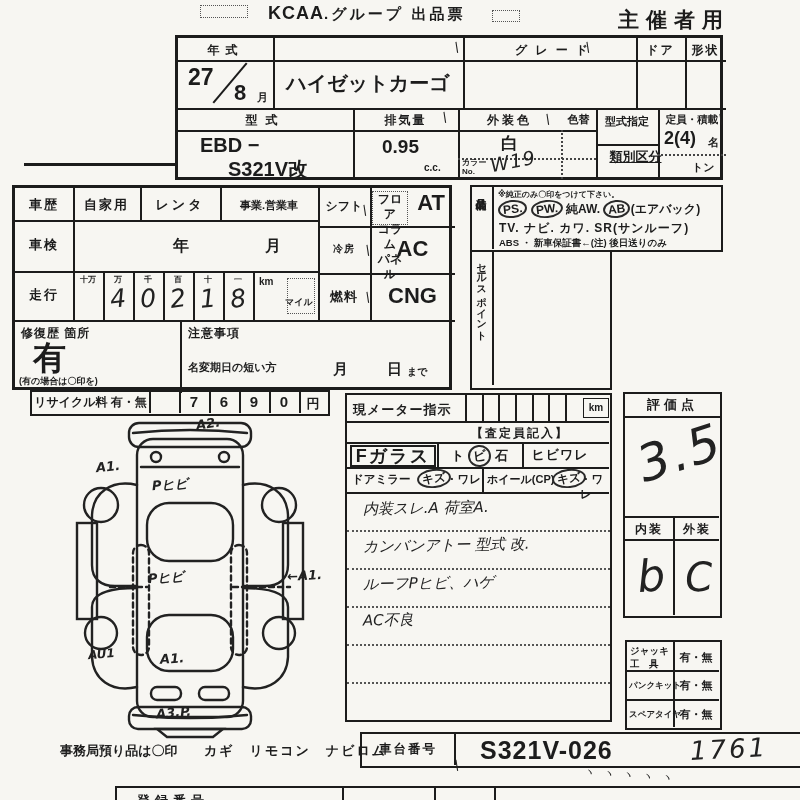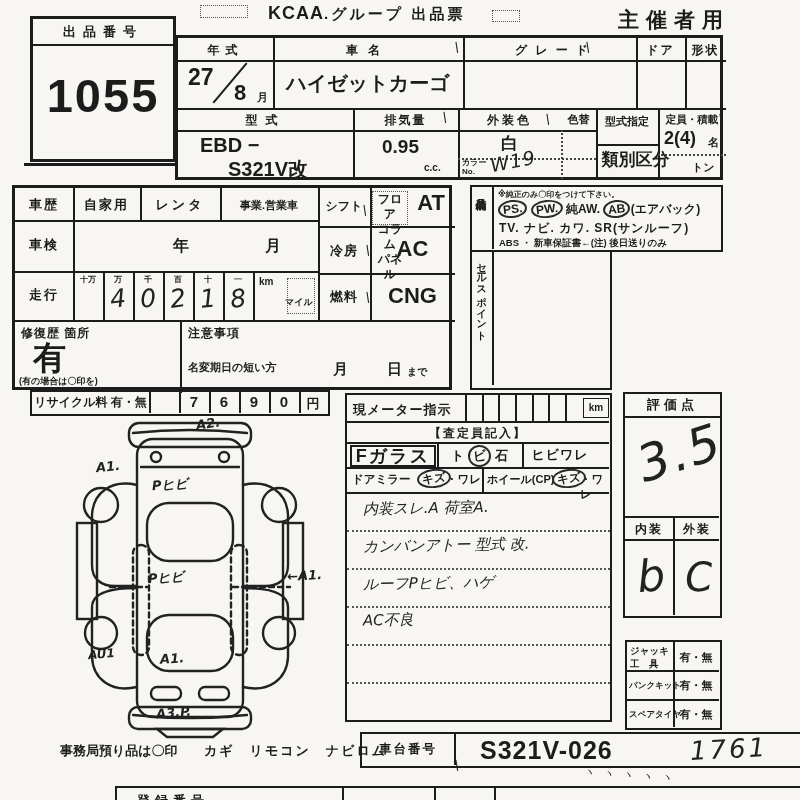--- a/index.html
+++ b/index.html
@@ -17,24 +17,20 @@
   .vert{writing-mode:vertical-rl;text-orientation:upright;}
   .circ{display:inline-block;border:2px solid #2a2a2a;border-radius:50%;padding:0 3px;transform:rotate(-6deg);}
   .tick{position:absolute;font-size:10px;font-weight:bold;transform:rotate(32deg);color:#222;}
   .notel{position:absolute;left:0;width:100%;border-bottom:2px dotted #555;}
 </style>
 </head>
 <body>
 
 <div class="page">
 
-  <div class="bx" style="left:30px;top:16px;width:146px;height:146px;border-width:3px;">
-    <div class="c b" style="height:25px;line-height:25px;border-bottom:2px solid var(--ink);font-size:13px;letter-spacing:7px;">出品番号</div>
-    <div class="c" style="margin-top:22px;font-size:47px;font-weight:600;letter-spacing:2px;">1055</div>
-  </div>
   <div class="ln" style="left:24px;top:163px;width:153px;height:2.5px;"></div>
 
   <div class="abs" style="left:200px;top:5px;width:46px;height:11px;border:1.5px dotted #555;"></div>
   <div class="abs" style="left:268px;top:3px;display:flex;align-items:baseline;">
     <span style="font-size:18px;font-weight:900;letter-spacing:1px;">KCAA</span>
     <span class="b" style="font-size:15px;letter-spacing:3px;">.グループ 出品票</span>
   </div>
   <div class="abs" style="left:492px;top:10px;width:26px;height:10px;border:1.5px dotted #555;"></div>
   <div class="abs b" style="left:618px;top:6px;font-size:21px;letter-spacing:7px;">主催者用</div>
 
@@ -46,21 +42,20 @@
     <div class="ln" style="left:285px;top:0;width:2px;height:70px;"></div>
     <div class="ln" style="left:458px;top:0;width:2px;height:70px;"></div>
     <div class="ln" style="left:507px;top:0;width:2px;height:70px;"></div>
     <div class="ln" style="left:175px;top:70px;width:2px;height:71px;"></div>
     <div class="ln" style="left:280px;top:70px;width:2px;height:71px;"></div>
     <div class="ln" style="left:418px;top:70px;width:2px;height:71px;"></div>
     <div class="ln" style="left:480px;top:70px;width:2px;height:71px;"></div>
     <div class="ln" style="left:0;top:92px;width:418px;height:1.5px;"></div>
 
     <div class="abs c b" style="left:0;top:4px;width:95px;font-size:12px;letter-spacing:6px;">年式</div>
-    <div class="abs c b" style="left:95px;top:4px;width:190px;font-size:12px;letter-spacing:10px;">車名</div>
     <div class="abs c b" style="left:285px;top:4px;width:185px;font-size:12px;letter-spacing:8px;">グレード</div>
     <div class="abs c b" style="left:458px;top:4px;width:49px;font-size:12px;letter-spacing:2px;">ドア</div>
     <div class="abs c b" style="left:507px;top:4px;width:41px;font-size:12px;letter-spacing:2px;">形状</div>
 
     <div class="abs" style="left:10px;top:26px;font-size:23px;font-weight:800;">27</div>
     <div class="ln" style="left:26px;top:44px;width:52px;height:2px;transform:rotate(-50deg);"></div>
     <div class="abs" style="left:56px;top:42px;font-size:22px;font-weight:800;">8</div>
     <div class="abs b" style="left:79px;top:52px;font-size:11px;">月</div>
 
     <div class="abs c" style="left:95px;top:32px;width:190px;font-size:20px;font-weight:800;">ハイゼットカーゴ</div>
@@ -78,21 +73,21 @@
     <div class="abs c" style="left:280px;top:94px;width:103px;font-size:17px;font-weight:800;">白</div>
     <div class="dotln" style="left:280px;top:120px;width:138px;"></div>
     <div class="dotv" style="left:383px;top:92px;height:49px;"></div>
     <div class="abs b" style="left:284px;top:121px;font-size:8px;line-height:1.1;">
       <span>カラー</span><br><span>No.</span>
     </div>
     <div class="abs hand" style="left:312px;top:112px;font-size:19px;transform:rotate(-11deg);letter-spacing:1px;">W19</div>
 
     <div class="abs c b" style="left:418px;top:76px;width:62px;font-size:11px;">型式指定</div>
     <div class="ln" style="left:418px;top:106px;width:62px;height:1.5px;"></div>
-    <div class="abs c b" style="left:418px;top:110px;width:79px;font-size:17px;">類別区分</div>
+    <div class="abs c b" style="left:418px;top:110px;width:79px;font-size:13px;text-decoration:underline;">類別区分</div>
 
     <div class="abs c b" style="left:480px;top:75px;width:68px;font-size:10.5px;">定員・積載</div>
     <div class="abs" style="left:486px;top:90px;font-size:18px;font-weight:800;">2(4)</div>
     <div class="abs b" style="left:530px;top:97px;font-size:11px;">名</div>
     <div class="dotln" style="left:480px;top:116px;width:68px;"></div>
     <div class="abs b" style="left:514px;top:122px;font-size:11px;">トン</div>
   </div>
 
   <div class="bx" style="left:12px;top:185px;width:440px;height:205px;border-width:3px;">
 
@@ -147,21 +142,21 @@
     <div class="abs b" style="left:173px;top:172px;font-size:11px;">名変期日の短い方</div>
     <div class="abs" style="left:318px;top:172px;font-size:15px;font-weight:800;">月</div>
     <div class="abs" style="left:372px;top:172px;font-size:15px;font-weight:800;">日</div>
     <div class="abs b" style="left:392px;top:177px;font-size:10px;">まで</div>
 
     <div class="abs c b" style="left:303px;top:10px;width:52px;font-size:12px;">シフト</div>
     <div class="abs" style="left:357px;top:3px;width:34px;height:32px;border:1.5px dotted #555;font-size:12px;line-height:1.25;font-weight:bold;text-align:center;">
       <span>フロア</span><br><span>コラム</span><br><span>パネル</span>
     </div>
     <div class="abs c" style="left:392px;top:2px;width:48px;font-size:22px;font-weight:800;">AT</div>
-    <div class="abs c b" style="left:303px;top:54px;width:52px;font-size:13px;letter-spacing:1px;">冷房</div>
+    <div class="abs c b" style="left:303px;top:54px;width:52px;font-size:10px;letter-spacing:1px;">冷房</div>
     <div class="abs c" style="left:355px;top:48px;width:85px;font-size:22px;font-weight:800;">AC</div>
     <div class="abs c b" style="left:303px;top:100px;width:52px;font-size:13px;letter-spacing:1px;">燃料</div>
     <div class="abs c" style="left:355px;top:95px;width:85px;font-size:22px;font-weight:800;">CNG</div>
   </div>
 
   <div class="bx" style="left:470px;top:185px;width:253px;height:67px;border-width:2.5px;">
     <div class="ln" style="left:20px;top:0;width:2px;height:62px;"></div>
     <div class="abs vert b" style="left:3px;top:3px;font-size:11px;line-height:1;">装備品</div>
     <div class="abs b" style="left:26px;top:2px;font-size:8px;">※純正のみ〇印をつけて下さい。</div>
     <div class="abs b" style="left:26px;top:13px;font-size:12px;white-space:nowrap;">
@@ -198,21 +193,21 @@
     <div class="abs b" style="left:6px;top:6px;font-size:13px;letter-spacing:1px;">現メーター指示</div>
     <div class="ln" style="left:118px;top:0;width:1.5px;height:26px;"></div>
     <div class="ln" style="left:135px;top:0;width:1.5px;height:26px;"></div>
     <div class="ln" style="left:151px;top:0;width:1.5px;height:26px;"></div>
     <div class="ln" style="left:168px;top:0;width:1.5px;height:26px;"></div>
     <div class="ln" style="left:185px;top:0;width:1.5px;height:26px;"></div>
     <div class="ln" style="left:201px;top:0;width:1.5px;height:26px;"></div>
     <div class="ln" style="left:218px;top:0;width:1.5px;height:26px;"></div>
     <div class="abs b" style="left:236px;top:3px;width:24px;height:18px;border:1.5px solid var(--ink);font-size:10px;text-align:center;line-height:18px;">km</div>
     <div class="ln" style="left:0;top:26px;width:262px;height:1.5px;"></div>
-    <div class="abs c b" style="left:0;top:30px;width:262px;font-size:12px;letter-spacing:2px;">【査定員記入】</div>
+    <div class="abs c b" style="left:0;top:30px;width:262px;font-size:12px;letter-spacing:2px;padding-left:42px;">【査定員記入】</div>
     <div class="ln" style="left:0;top:47px;width:262px;height:1.5px;"></div>
 
     <div class="abs c b" style="left:3px;top:50px;width:82px;height:18px;border:2px solid var(--ink);font-size:18px;line-height:18px;letter-spacing:2px;">Fガラス</div>
     <div class="ln" style="left:90px;top:47px;width:1.5px;height:25px;"></div>
     <div class="abs c" style="left:90px;top:50px;width:85px;font-size:13px;font-weight:800;">
       <span>ト</span>
       <span class="circ" style="font-weight:800;">ビ</span>
       <span>石</span>
     </div>
     <div class="ln" style="left:175px;top:47px;width:1.5px;height:25px;"></div>

